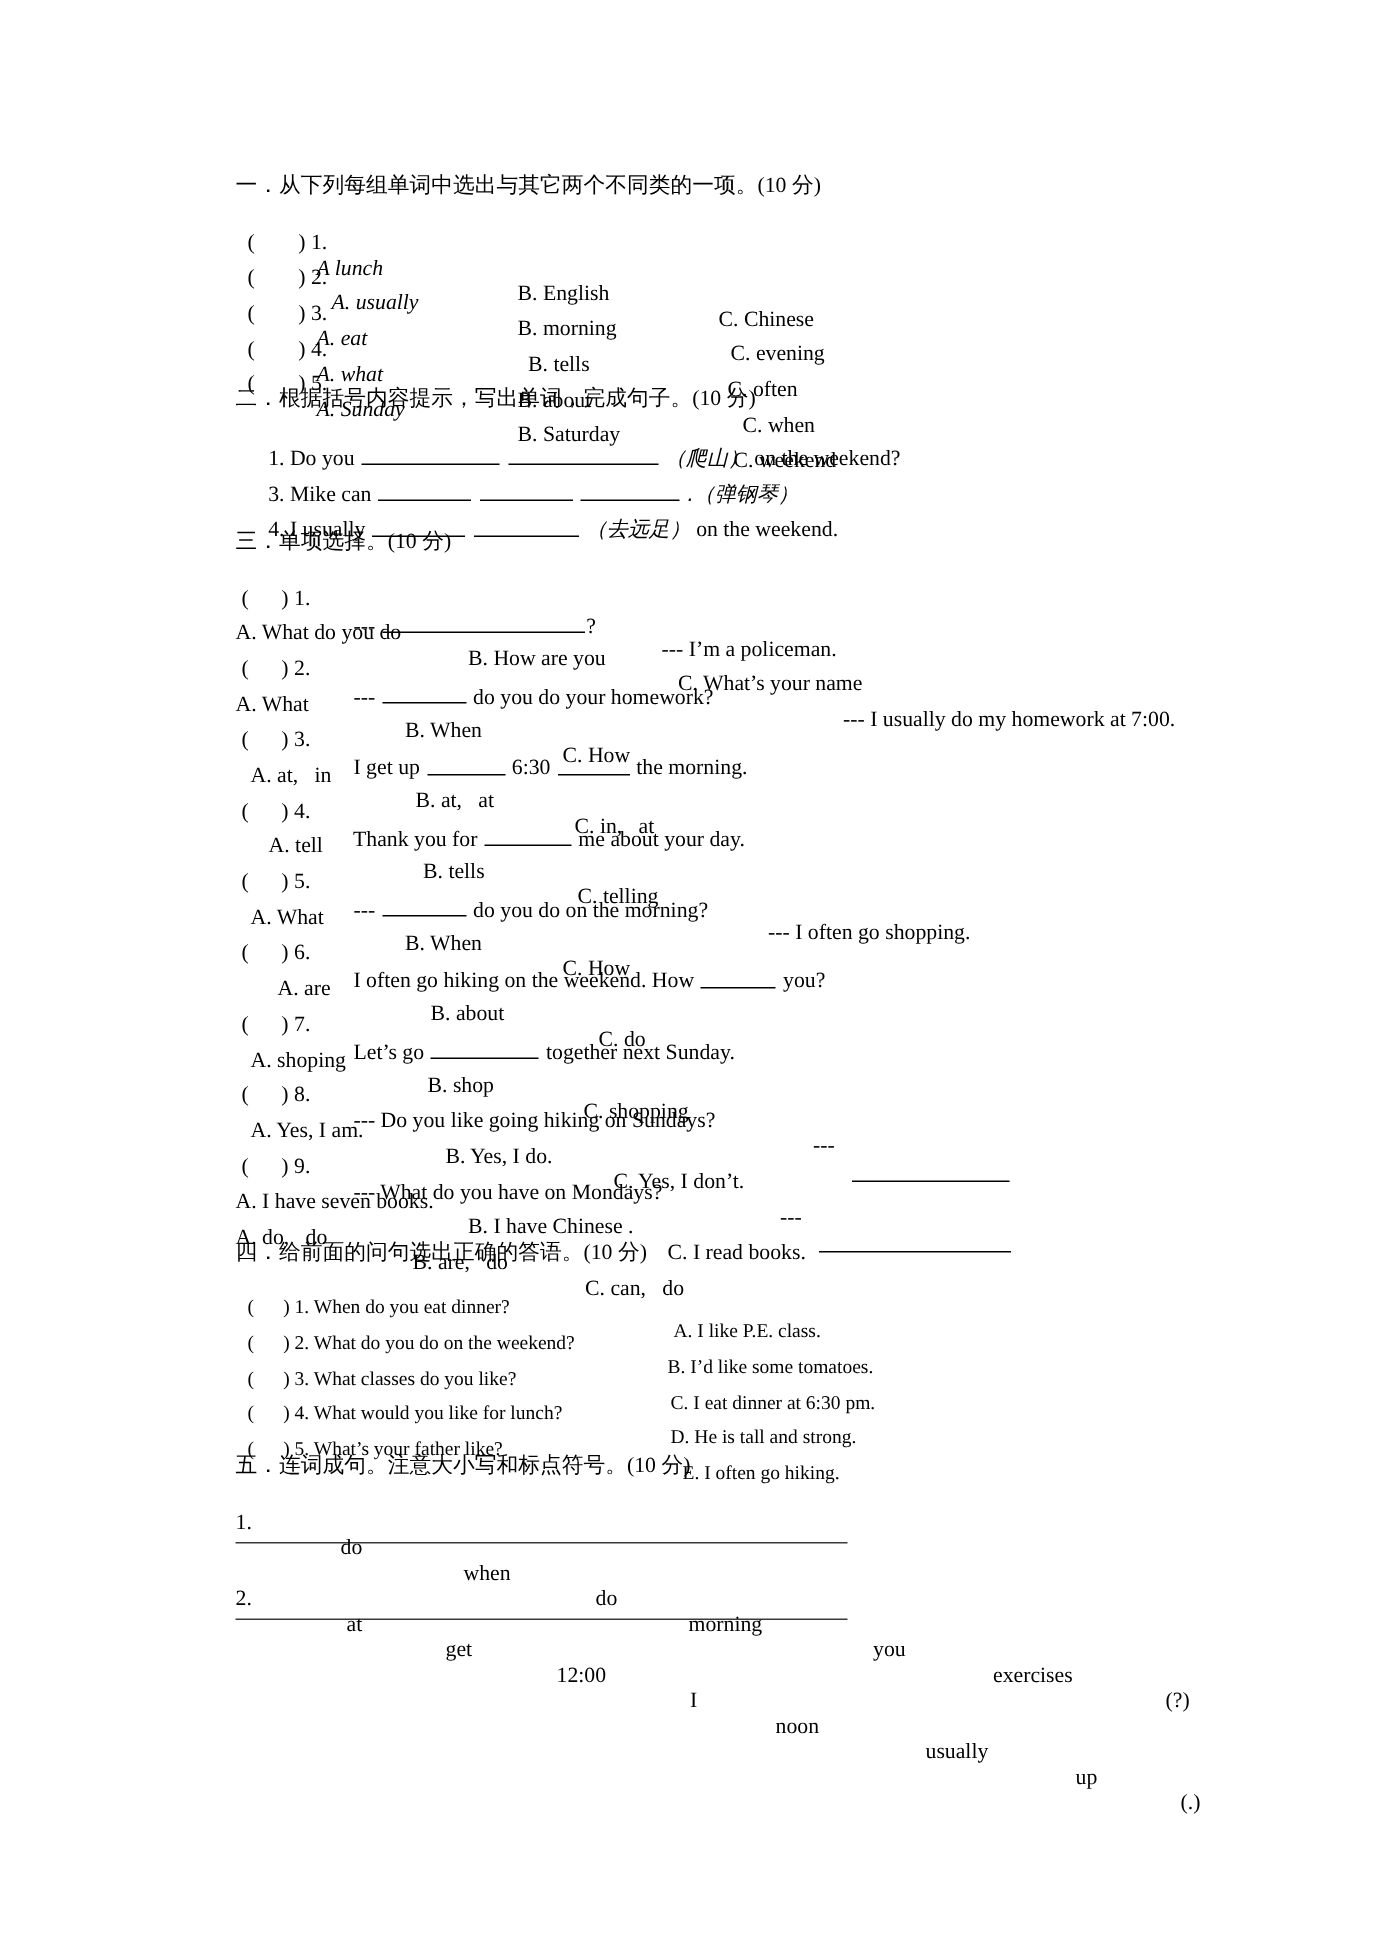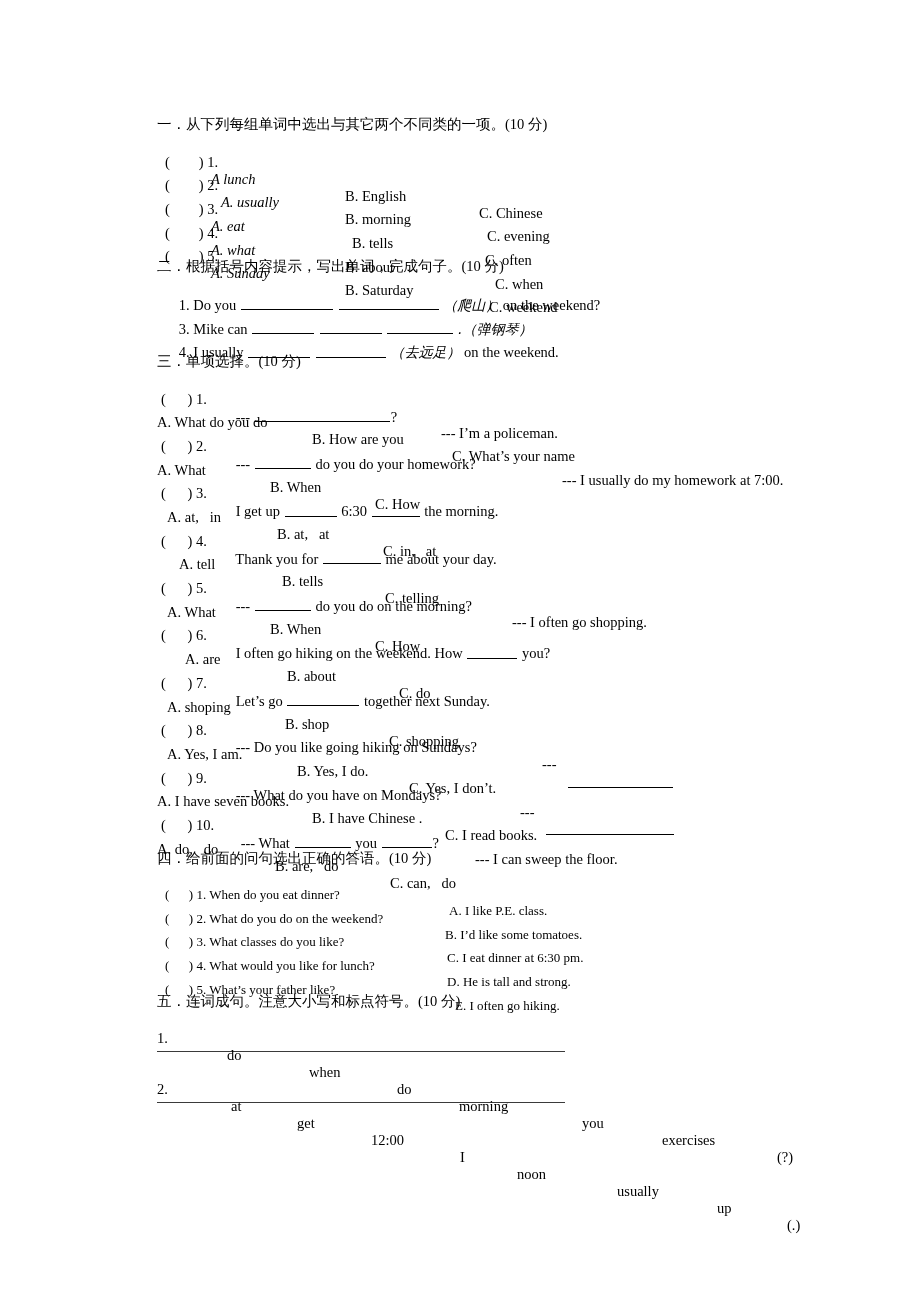--- a/index.html
+++ b/index.html
@@ -220,25 +220,20 @@
       <span style="position:absolute;left:75px"> --- What do you have on Mondays?</span>
       <span style="position:absolute;left:363px">---</span>
       <span class="bk" style="position:absolute;left:388px;width:128px"></span>
     </div>
     <div class="q3o">
       <span class="opt" style="left:0px">A. I have seven books.</span>
       <span class="opt" style="left:155px">B. I have Chinese .</span>
       <span class="opt" style="left:288px">C. I read books.</span>
     </div>
 
-    <div class="q3q">
-      <span style="position:absolute;left:4px">(      ) 10.</span>
-      <span style="position:absolute;left:80px"><span> --- What </span><span class="bk" style="width:56px"></span><span> you </span><span class="bk" style="width:50px"></span><span>?</span></span>
-      <span style="position:absolute;left:318px">--- I can sweep the floor.</span>
-    </div>
     <div class="q3o">
       <span class="opt" style="left:0px">A. do,   do</span>
       <span class="opt" style="left:118px">B. are,   do</span>
       <span class="opt" style="left:233px">C. can,   do</span>
     </div>
 
     <div class="sec-head">四．给前面的问句选出正确的答语。(10 分)</div>
 
     <div class="q4row">
       <span class="lft">(      ) 1. When do you eat dinner?</span>

